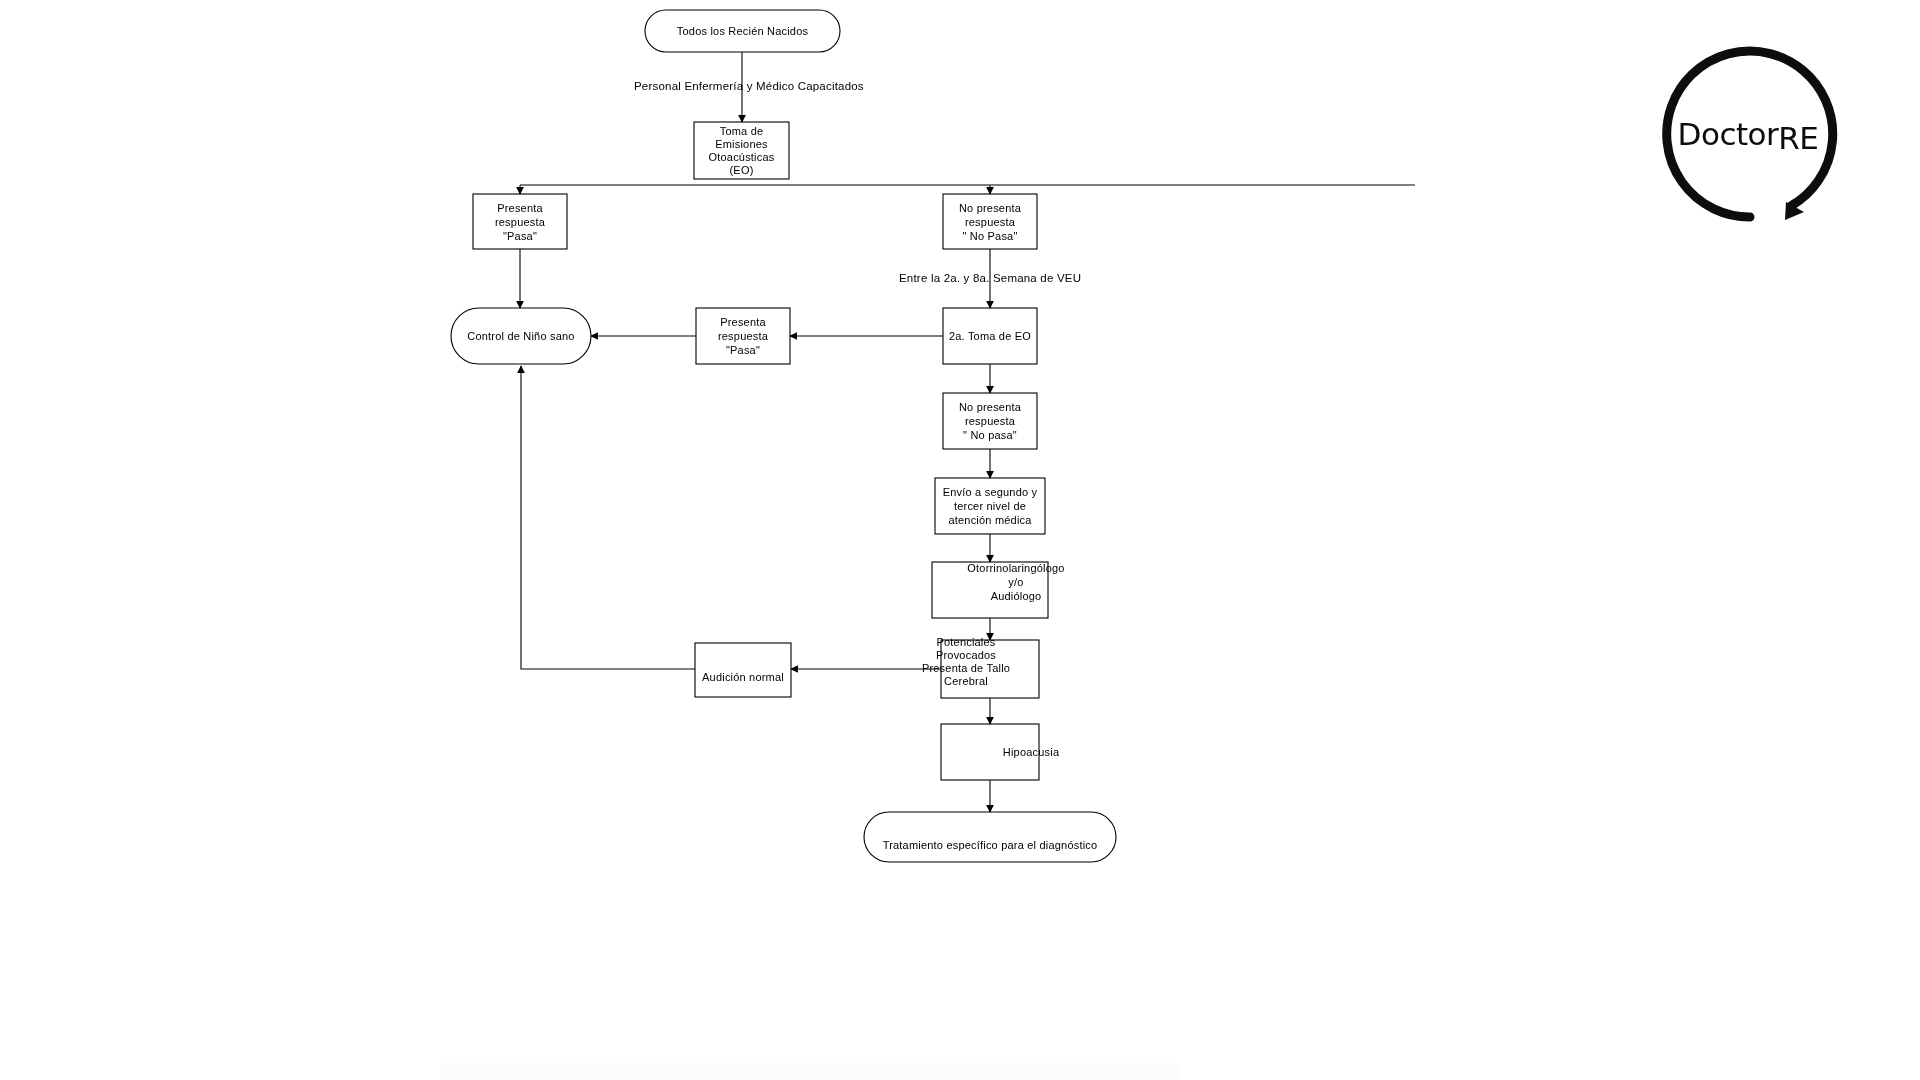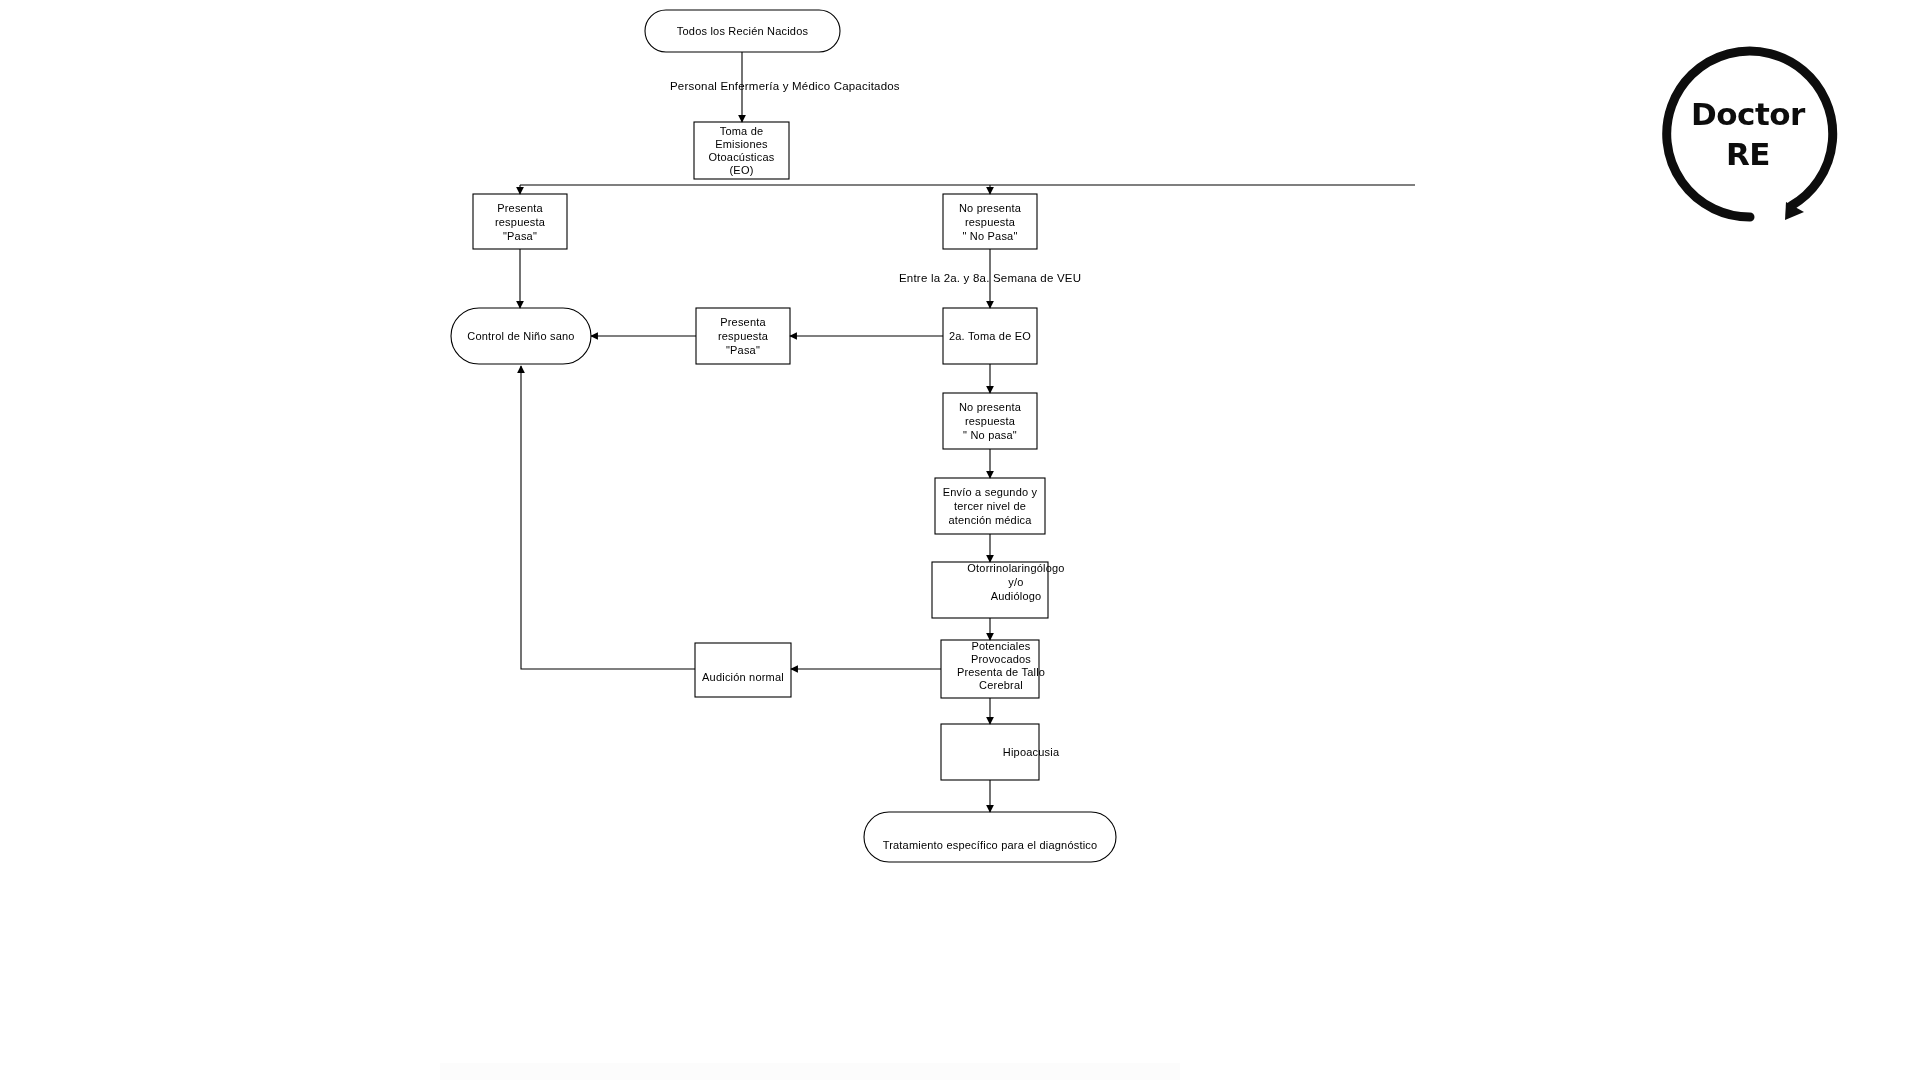--- a/index.html
+++ b/index.html
@@ -62,25 +62,25 @@
     height: 180px;
   }
   #logo-wrap svg { position: absolute; left: 0; top: 0; }
   .logo-text {
     position: absolute;
     left: 0;
     top: 0;
     width: 180px;
     height: 180px;
     display: flex;
-    flex-direction: column;
+    flex-direction: row;
     align-items: center;
     justify-content: center;
     font-family: "DejaVu Sans", sans-serif;
-    font-weight: bold;
+    font-weight: normal;
     color: #0d0d0d;
     line-height: 1.0;
     letter-spacing: -0.5px;
   }
   .logo-text .l1 { font-size: 31px; }
   .logo-text .l2 { font-size: 31px; margin-top: 9px; }
   .bottom-band {
     position: absolute;
     left: 440px;
     top: 1063px;
@@ -216,40 +216,40 @@
     <span>tercer nivel de</span>
     <span>atención médica</span>
   </div>
 
   <div class="node-text" style="left:956px; top:562px; width:120px; height:40px;">
     <span>Otorrinolaringólogo</span>
     <span>y/o</span>
     <span>Audiólogo</span>
   </div>
 
-  <div class="node-text" style="left:941px; top:640px; width:120px; height:44px; line-height:13px;justify-content:space-between;">
+  <div class="node-text" style="left:906px; top:640px; width:120px; height:44px; line-height:13px;">
     <span>Potenciales</span>
     <span>Provocados</span>
     <span>Presenta de Tallo</span>
     <span>Cerebral</span>
   </div>
 
   <div class="node-text" style="left:695px; top:643px; width:96px; height:68px;">
     <span>Audición normal</span>
   </div>
 
   <div class="node-text" style="left:941px; top:724px; width:116px; height:56px;margin-left:32px;">
     <span>Hipoacusia</span>
   </div>
 
   <div class="node-text" style="left:864px; top:812px; width:252px; height:50px;margin-top:8px;">
     <span>Tratamiento específico para el diagnóstico</span>
   </div>
 
-  <div class="edge-label" style="left:634px; top:80px;margin-left:36px;">Personal Enfermería y Médico Capacitados</div>
+  <div class="edge-label" style="left:634px; top:80px;">Personal Enfermería y Médico Capacitados</div>
   <div class="edge-label" style="left:899px; top:272px;">Entre la 2a. y 8a. Semana de VEU</div>
 
   <div id="logo-wrap">
     <svg width="180" height="180" viewBox="0 0 180 180">
       <path d="M 92 173
                A 83 83 0 1 1 133 162" fill="none" stroke="#0d0d0d" stroke-width="9" stroke-linecap="round"></path>
       <path d="M 128 158 L 146 168 L 127 176 Z" fill="#0d0d0d"></path>
     </svg>
     <div class="logo-text">
       <span class="l1">Doctor</span>

